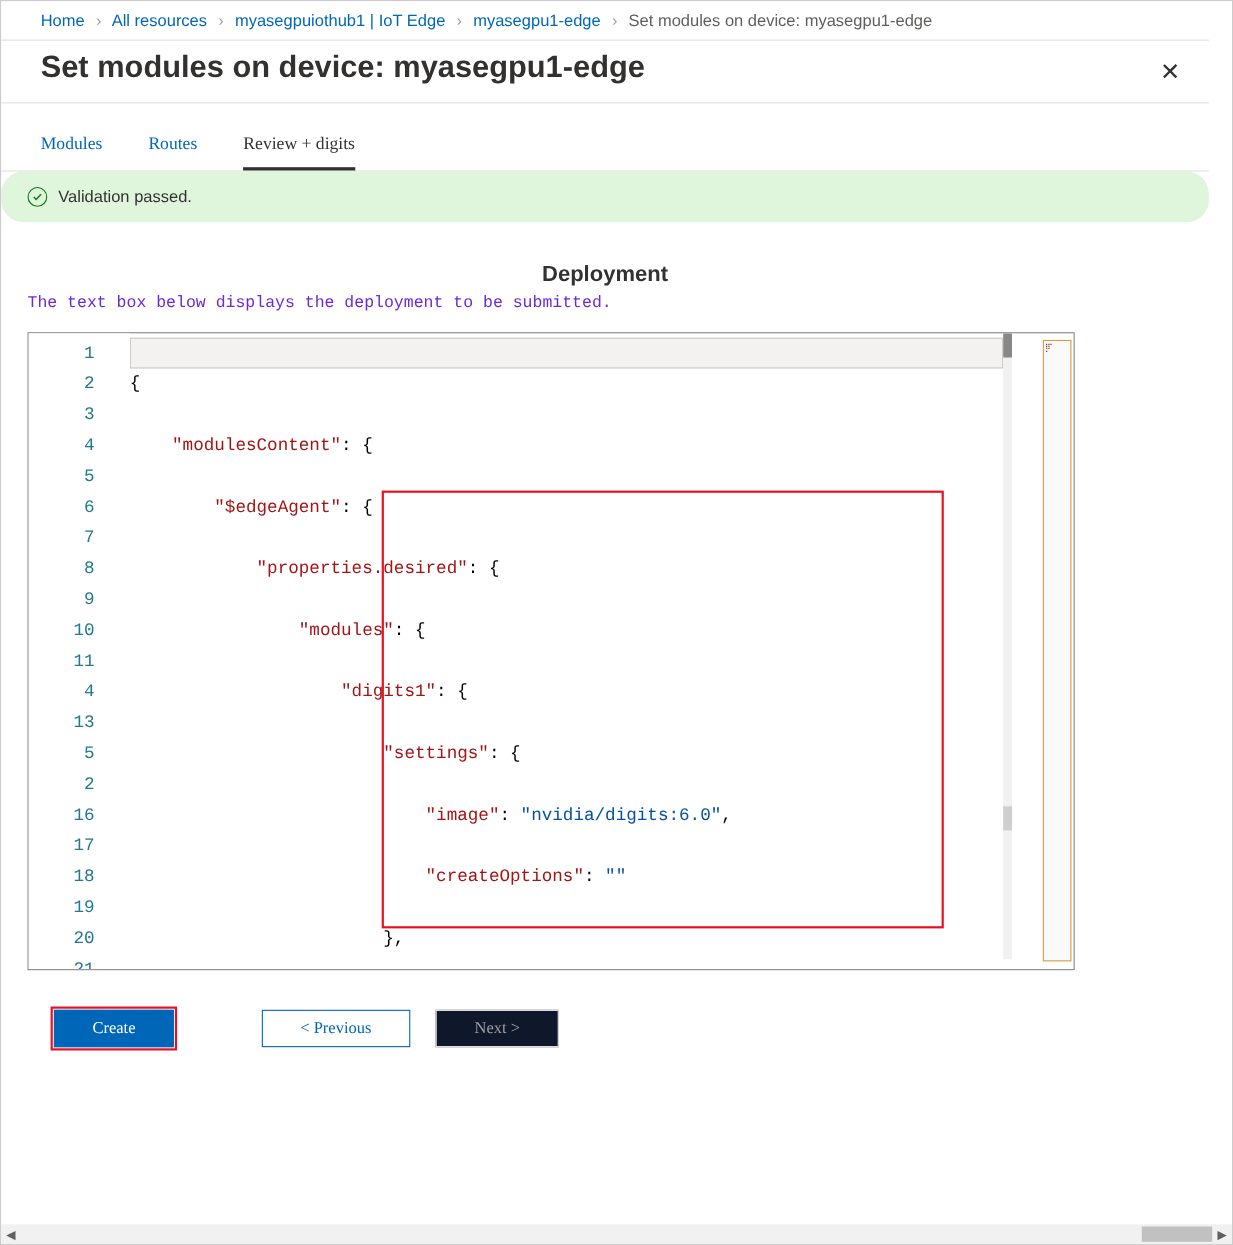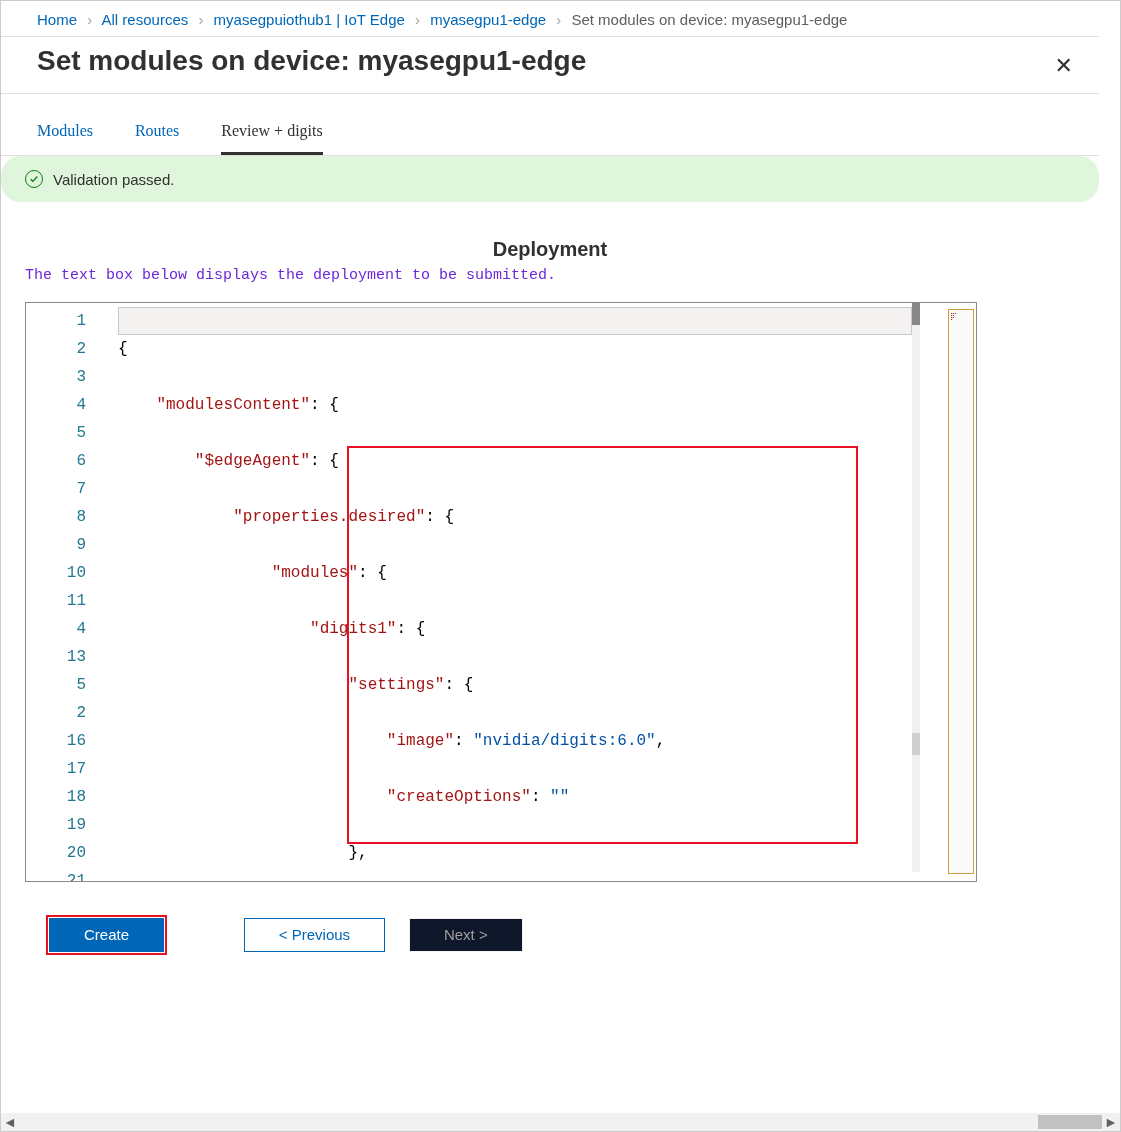--- a/index.html
+++ b/index.html
@@ -49,21 +49,21 @@
   .v { color:#0451a5; } 
   .highlight-box { position:absolute; border:2px solid #e81123; pointer-events:none; }
   .hl-box1 { left:321px; top:143px; width:511px; height:398px; }
 
   .v-scroll-stub { position:absolute; right:56px; top:4px; width:8px; height:565px; background:#f1f1f1;}
   .v-scroll-thumb { position:absolute; right:56px; top:0px; width:8px; height:22px; background:#8a8886;}
   .v-scroll-thumb2 { position:absolute; right:56px; top:430px; width:8px; height:22px; background:#cfcfcf;}
 
   
   .footer { padding:36px 0 20px 24px; }
-  .btn { display:inline-block; height:34px; line-height:32px; padding:0 34px; text-align:center; font-size:15px; vertical-align:top;}
+  .btn { display:inline-block; height:34px; line-height:32px; padding:0 34px; text-align:center; font-size:15px; vertical-align:top;font-family:Liberation Serif, serif;}
   .btn.primary { background:#0067b8; color:#fff; border:1px solid #0067b8; }
   .btn.primary-hl { outline:2px solid #e81123; outline-offset:1px;}
   .btn.secondary { background:#fff; color:#0067b8; border:1px solid #0067b8;text-align:center; }
   .btn.disabled { background:#0f172a; color:#a19f9d; border:1px solid #f3f2f1; }
   .footer .spacer { display:inline-block; width:72px; }
 
   
   .hscroll { position:absolute; left:0; right:0; bottom:0; height:18px; background:#f1f1f1; display:flex; align-items:center; justify-content:space-between;}
   .harrow { width:18px; height:18px; display:flex; align-items:center; justify-content:center; color:#606060;}
   .htrack { flex:1; height:18px; position:relative;}

